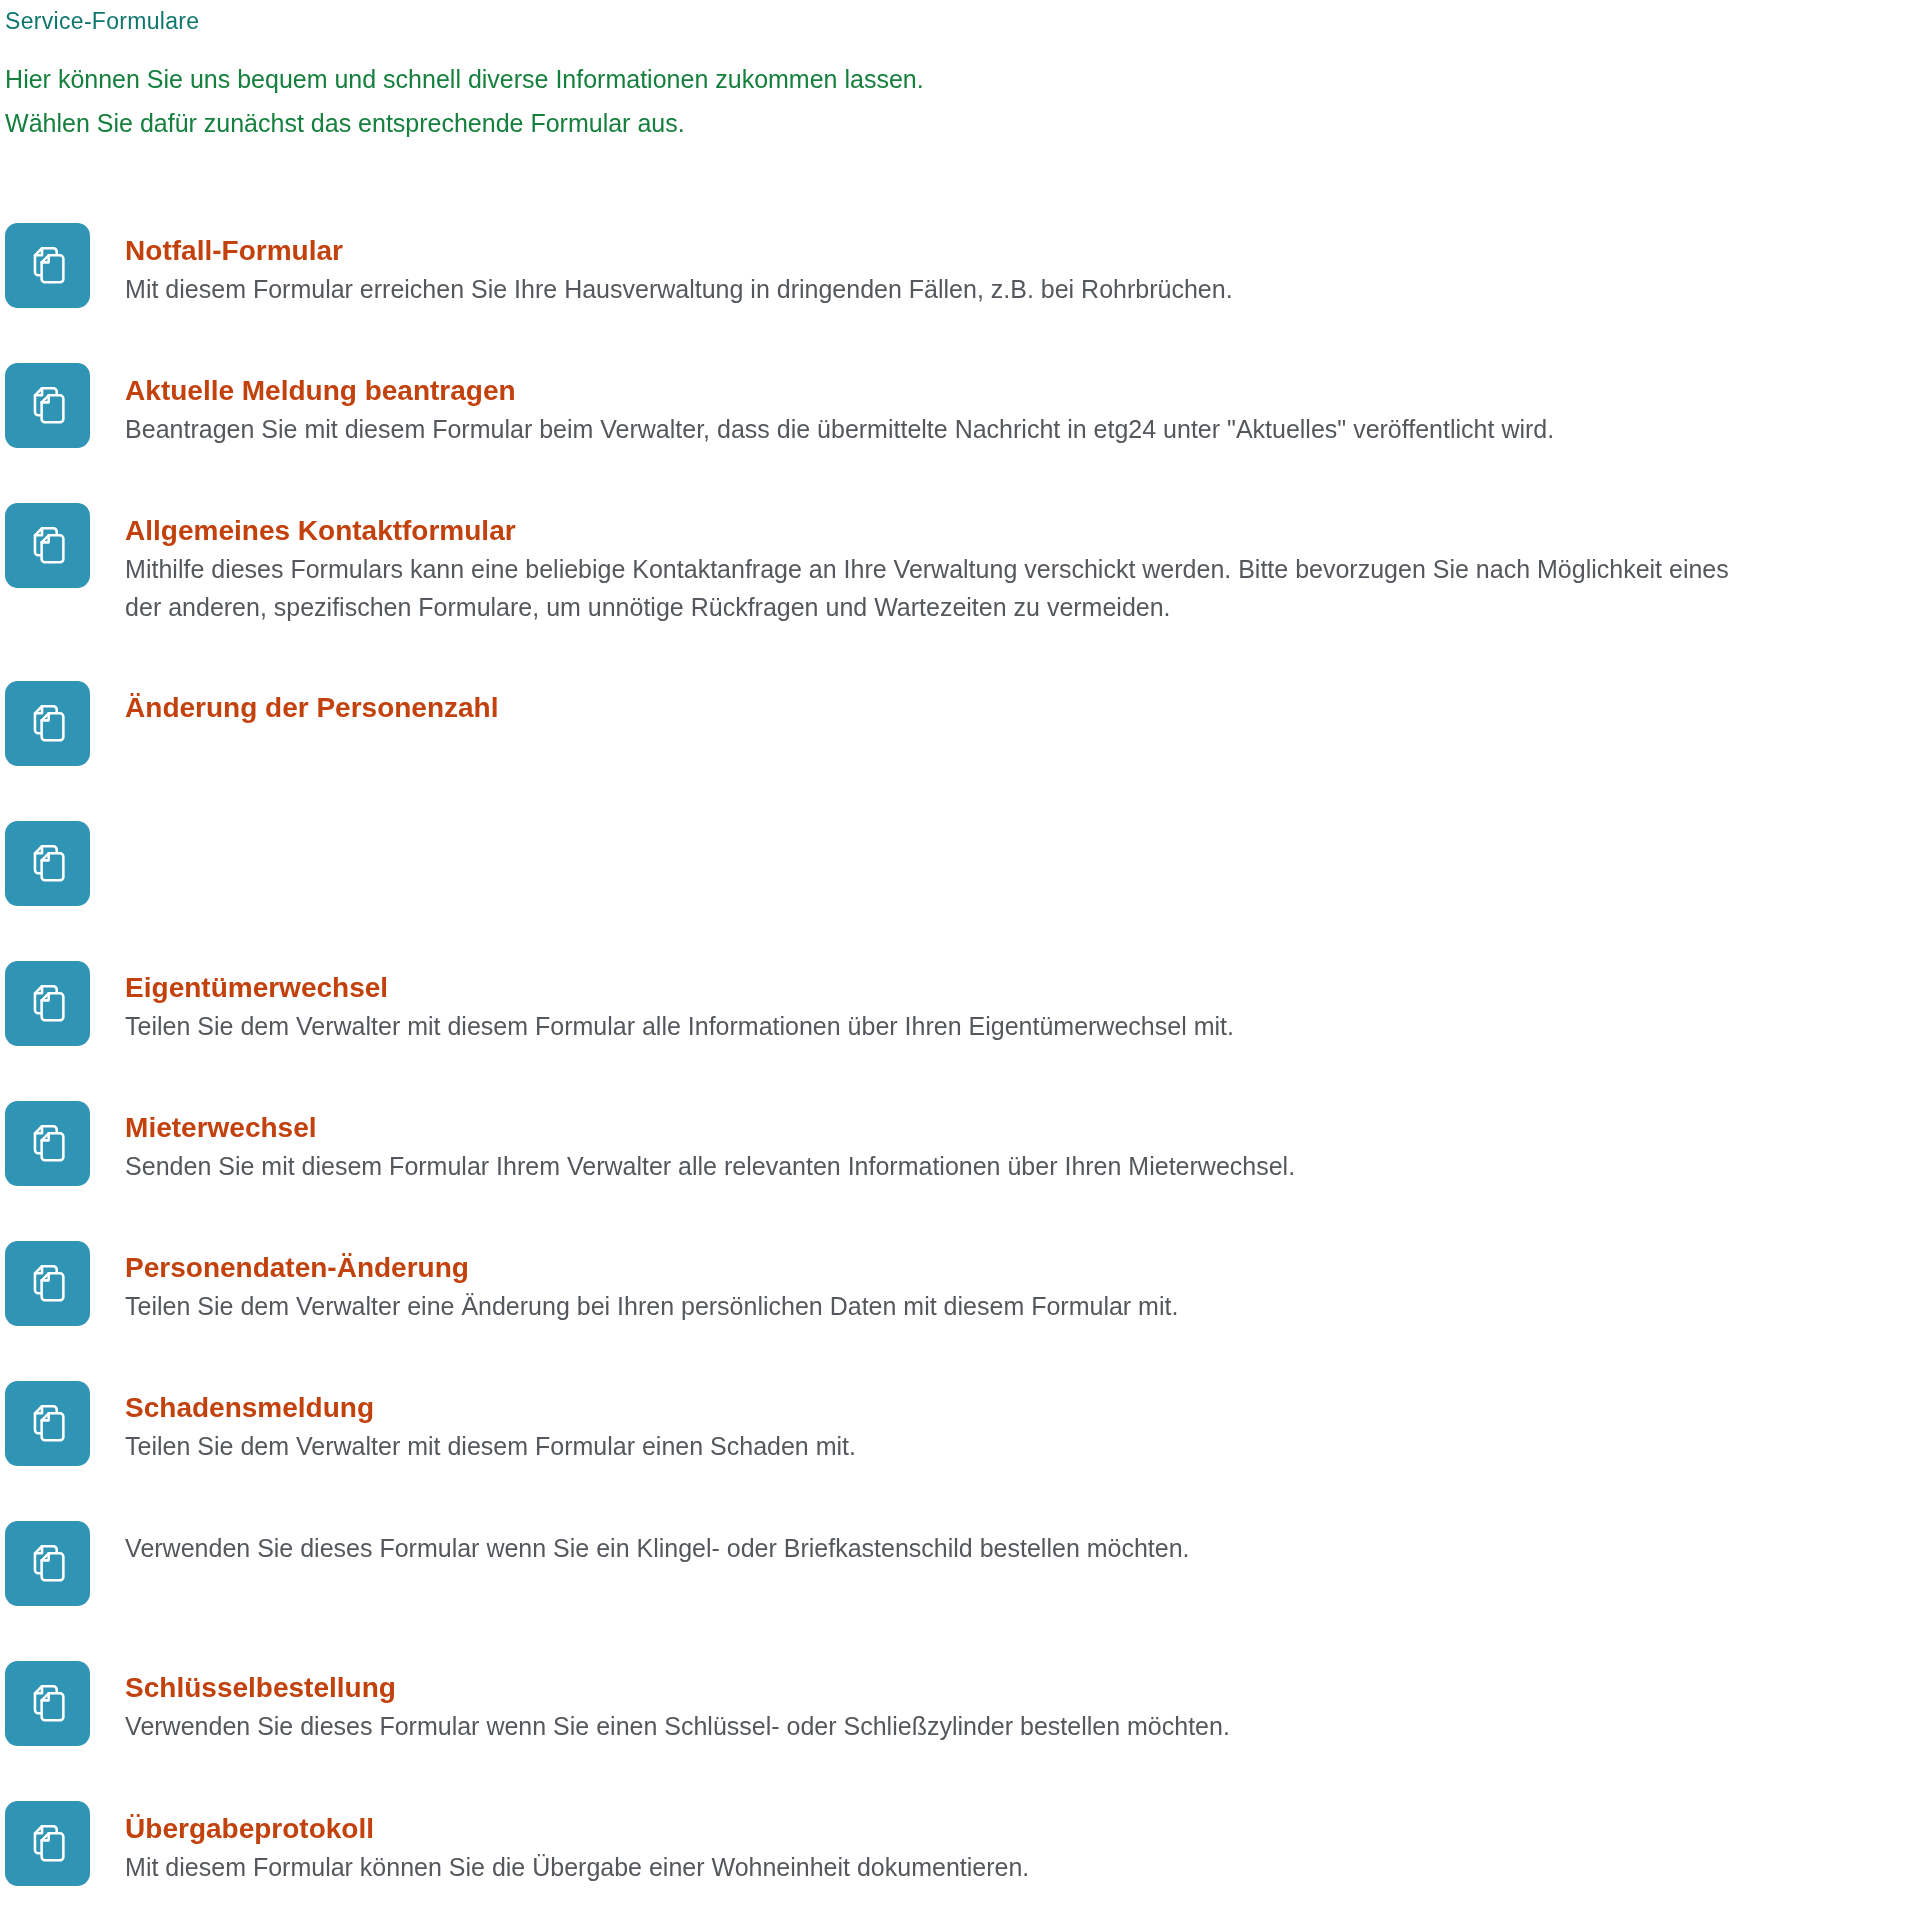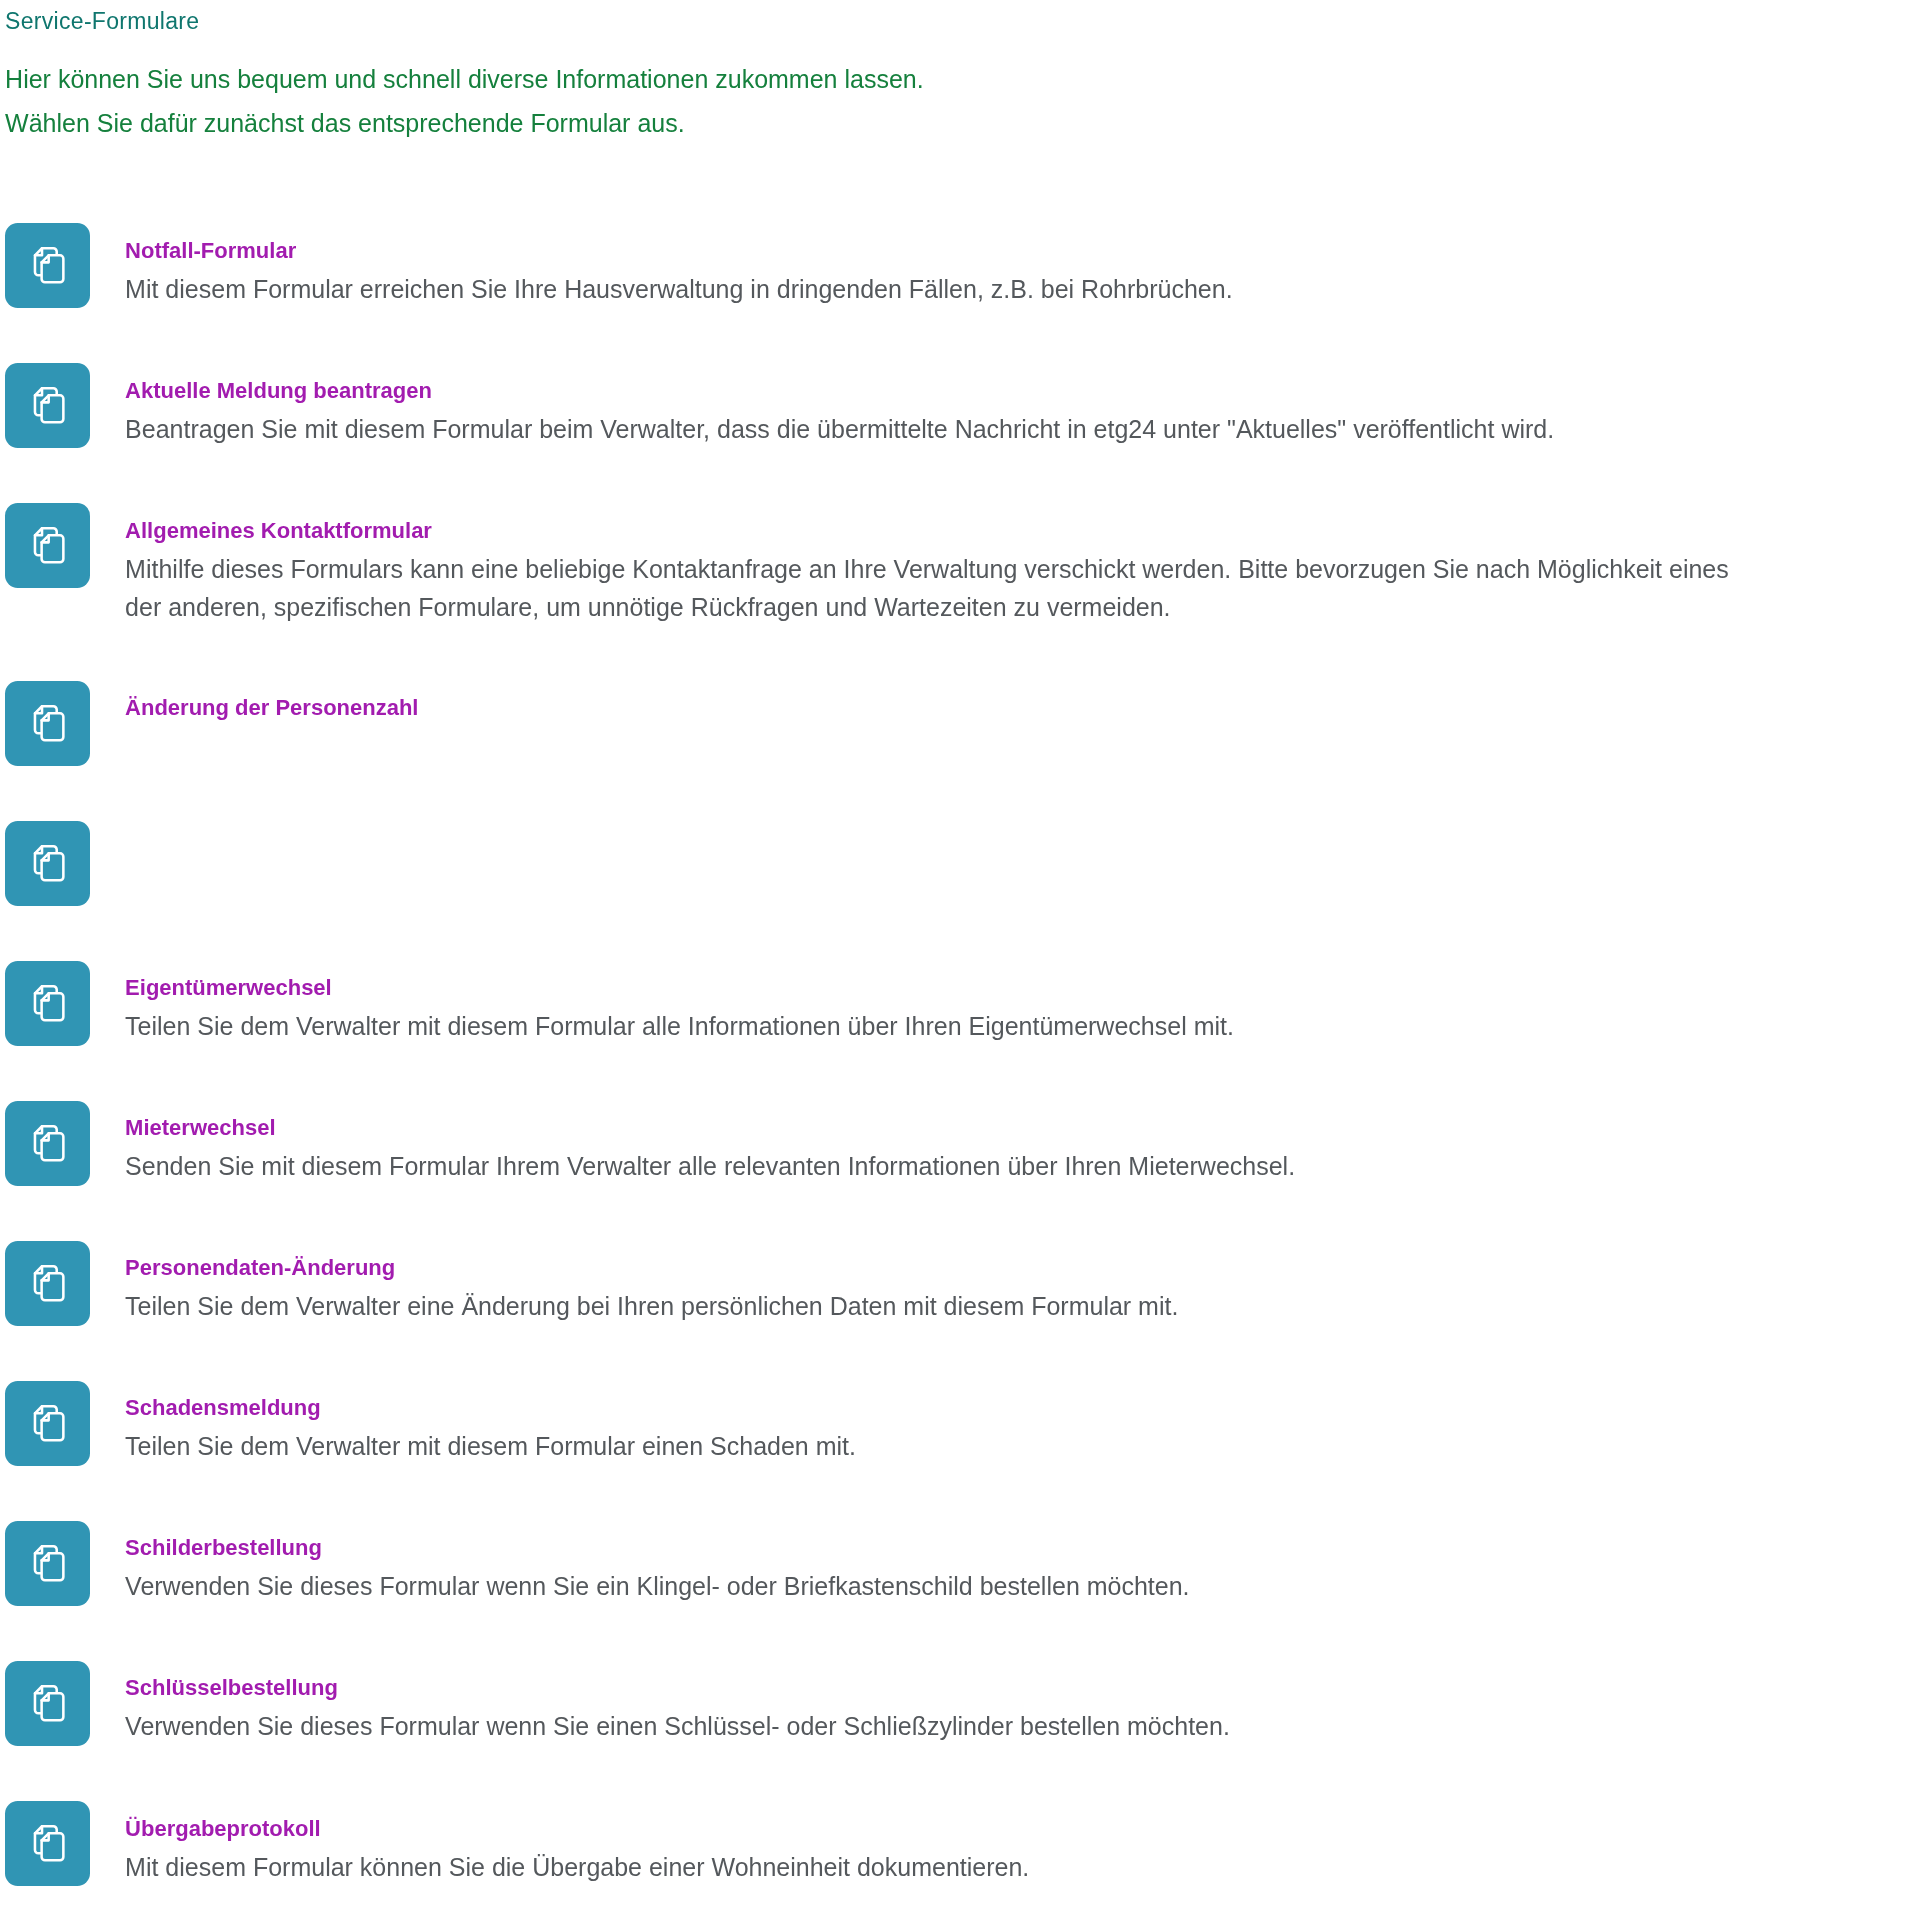--- a/index.html
+++ b/index.html
@@ -50,24 +50,24 @@
     width: 47px;
     height: 47px;
     display: block;
   }
   .row-text {
     margin-left: 35px;
     padding-top: 8.5px;
     max-width: 1636px;
   }
   .row-title {
-    font-size: 22px;
+    font-size: 28px;
     font-weight: 700;
     line-height: 38px;
-    color: #a21caf;
+    color: #c2410c;
     margin: 0;
   }
   .row-desc {
     font-size: 25px;
     font-weight: 400;
     line-height: 38px;
     color: #54585c;
     margin: 0;
   }
 </style>
@@ -257,21 +257,20 @@
 
           <path d="M9.2 3.2 H15 a1.7 1.7 0 0 1 1.7 1.7 V15.3 a1.7 1.7 0 0 1 -1.7 1.7 H7.3 a1.7 1.7 0 0 1 -1.7 -1.7 V6.8 Z" fill="none" stroke="#ffffff" stroke-width="1.3" stroke-linejoin="round" stroke-linecap="round"></path>
           <path d="M9.2 3.2 V6.8 H5.6" fill="none" stroke="#ffffff" stroke-width="1.3" stroke-linejoin="round" stroke-linecap="round"></path>
 
           <path class="fill-accent" d="M12.6 6.8 H18.4 a1.7 1.7 0 0 1 1.7 1.7 V18.9 a1.7 1.7 0 0 1 -1.7 1.7 H10.7 a1.7 1.7 0 0 1 -1.7 -1.7 V10.4 Z" fill="#3095b4" stroke="#ffffff" stroke-width="1.3" stroke-linejoin="round" stroke-linecap="round"></path>
           <path d="M12.6 6.8 V10.4 H9" fill="none" stroke="#ffffff" stroke-width="1.3" stroke-linejoin="round" stroke-linecap="round"></path>
         </svg>
       </span>
     </div>
     <div class="row-text">
-      <p class="row-title">Schilderbestellung</p>
       <p class="row-desc">Verwenden Sie dieses Formular wenn Sie ein Klingel- oder Briefkastenschild bestellen möchten.</p>
     </div>
   </div>
 
   <div class="form-row">
     <div class="icon-badge" style="background-color: rgb(48, 149, 180);">
       <span>
         <svg viewBox="0 0 24 24" aria-hidden="true">
 
           <path d="M9.2 3.2 H15 a1.7 1.7 0 0 1 1.7 1.7 V15.3 a1.7 1.7 0 0 1 -1.7 1.7 H7.3 a1.7 1.7 0 0 1 -1.7 -1.7 V6.8 Z" fill="none" stroke="#ffffff" stroke-width="1.3" stroke-linejoin="round" stroke-linecap="round"></path>

